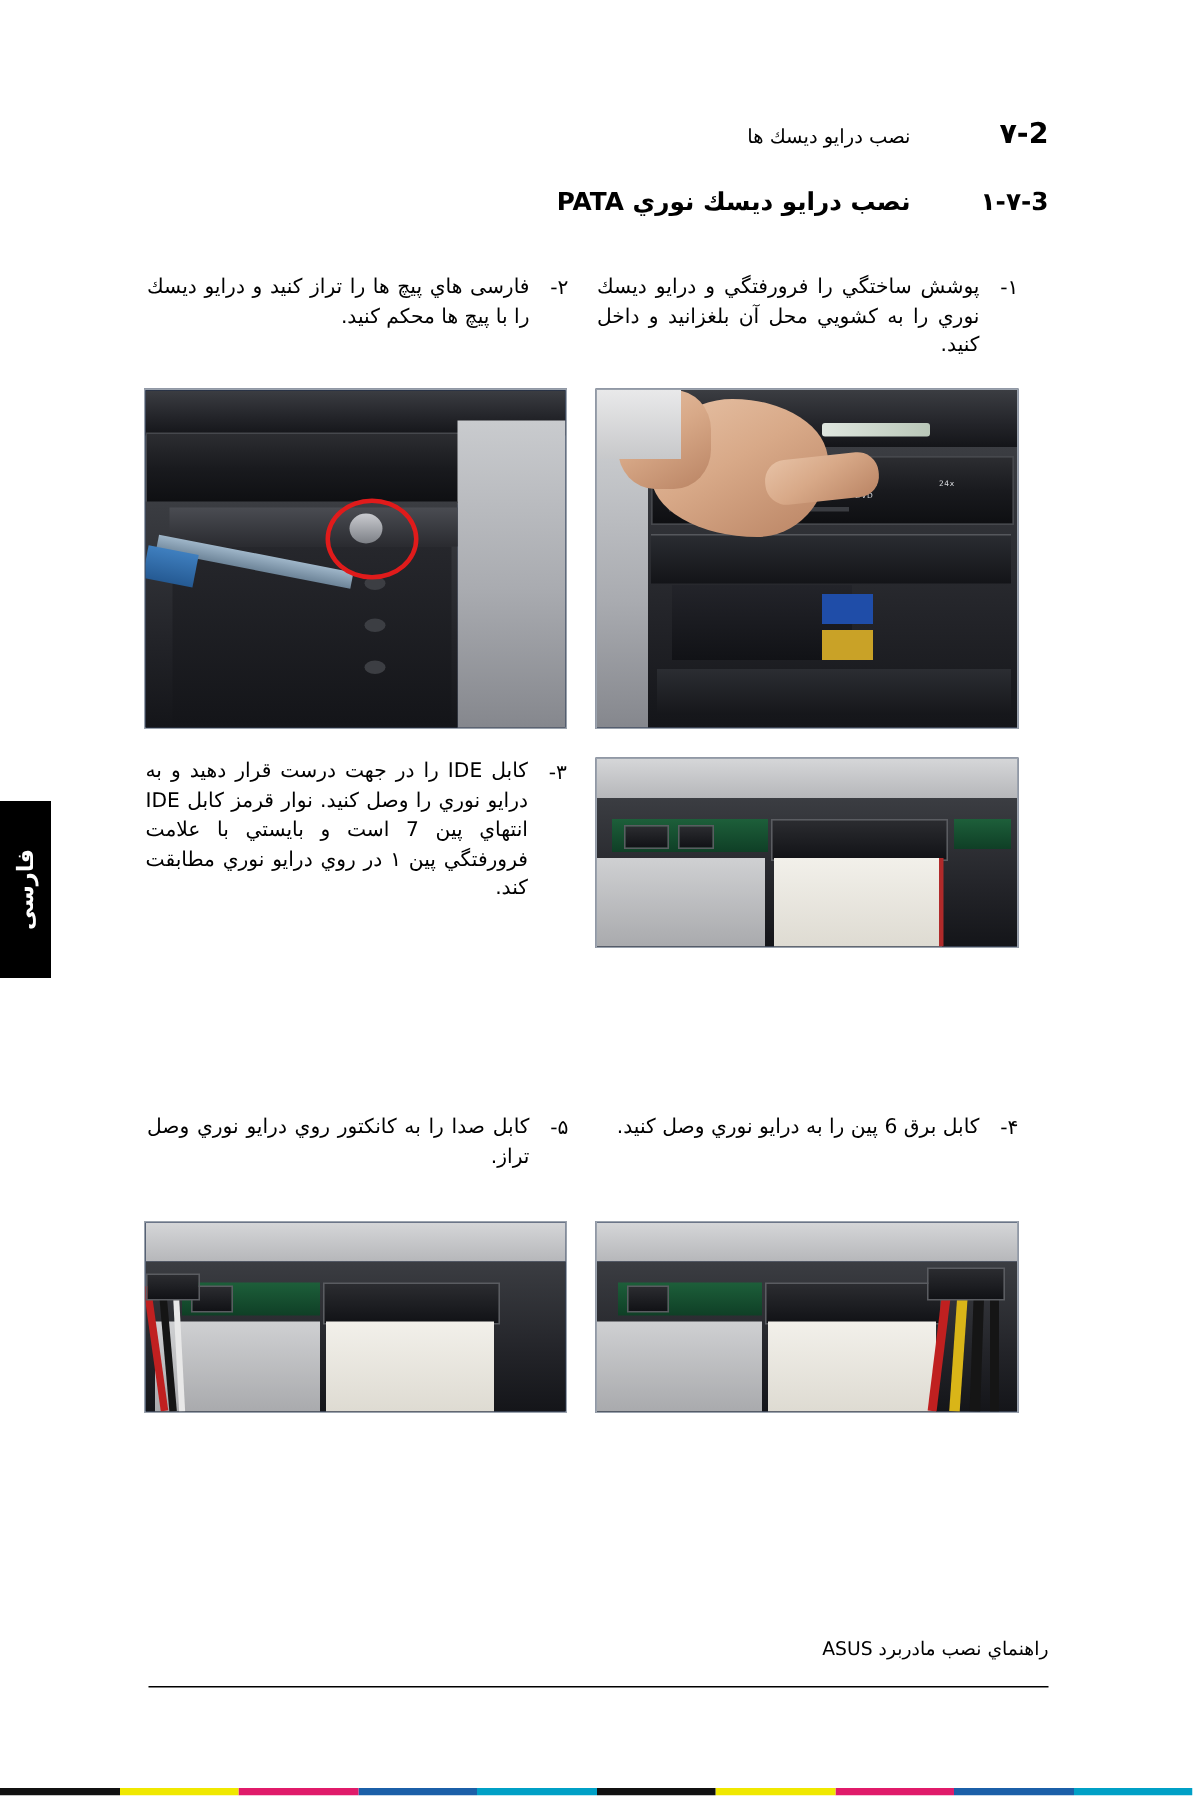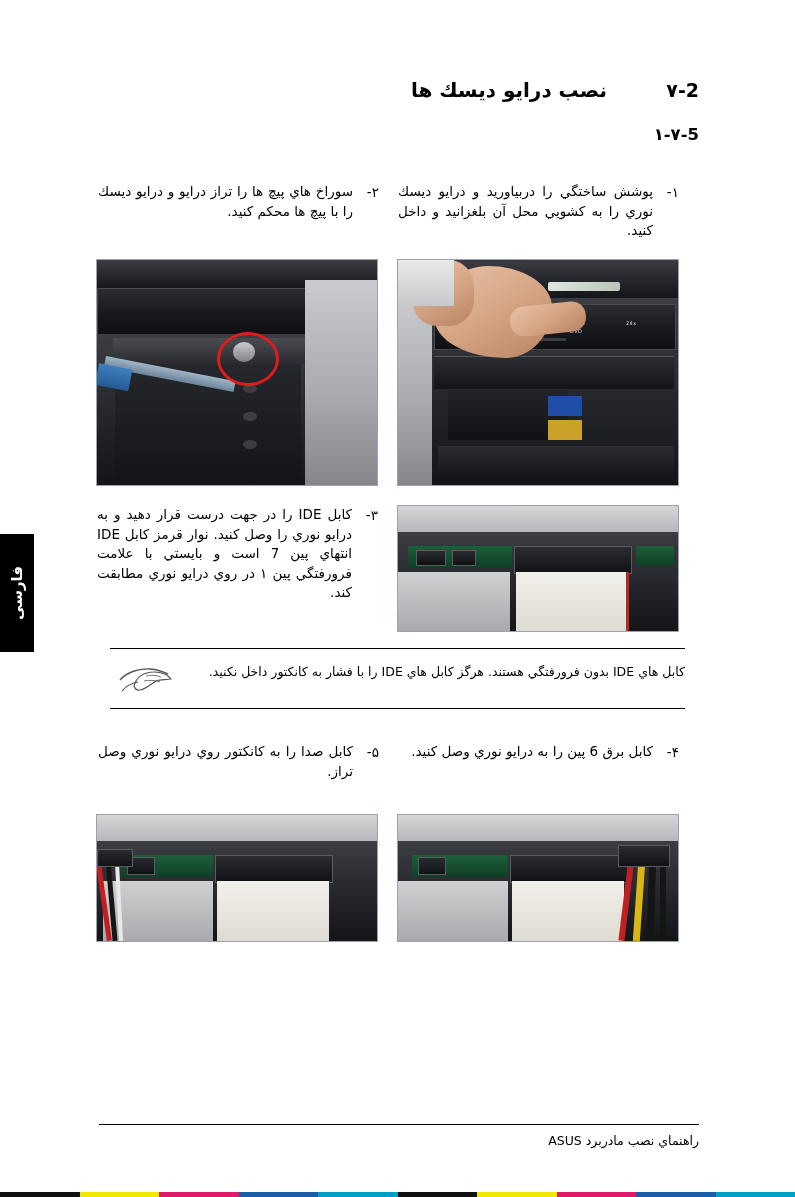--- a/index.html
+++ b/index.html
@@ -33,22 +33,22 @@
     direction: rtl;
   }
   .section-heading .num {
     font-size: 19px;
     font-weight: bold;
     letter-spacing: 0px;
     min-width: 92px;
     text-align: right;
   }
   .section-heading .txt {
-    font-size: 20px;
-    font-weight: bold;
+    font-size: 13px;
+    font-weight: normal;
   }
 
   .sub-heading {
     position: absolute;
     top: 125px;
     right: 96px;
     left: 96px;
     display: flex;
     flex-direction: row;
     align-items: baseline;
@@ -250,21 +250,21 @@
   .footer-rule {
     position: absolute;
     top: 1124px;
     right: 96px;
     width: 600px;
     height: 1px;
     background: #000;
   }
   .footer-text {
     position: absolute;
-    top: 1133px;
+    top: 1091px;
     right: 96px;
     font-size: 12.5px;
     direction: rtl;
   }
 
   
   .trim-strip {
     position: absolute;
     bottom: 0;
     left: 0;
@@ -278,31 +278,32 @@
 <body>
 
 <div class="page">
 
   <div class="section-heading">
     <div class="num">۷-2</div>
     <div class="txt">نصب درايو ديسك ها</div>
   </div>
 
   <div class="sub-heading">
-    <div class="num">۱-۷-5</div>
+    <div class="num">۱-۷-3</div>
+    <div class="txt">نصب درايو ديسك نوري PATA</div>
   </div>
 
   <div class="steps-row row-12">
     <div class="step">
       <div class="marker">۱-</div>
-      <div class="body">پوشش ساختگي را دربياوريد و درايو ديسك نوري را به كشويي محل آن بلغزانيد و داخل كنيد.</div>
+      <div class="body">پوشش ساختگي را فرورفتگي و درايو ديسك نوري را به كشويي محل آن بلغزانيد و داخل كنيد.</div>
     </div>
     <div class="step">
       <div class="marker">۲-</div>
-      <div class="body">سوراخ هاي پيچ ها را تراز درايو و درايو ديسك را با پيچ ها محكم كنيد.</div>
+      <div class="body">فارسی هاي پيچ ها را تراز كنيد و درايو ديسك را با پيچ ها محكم كنيد.</div>
     </div>
   </div>
 
   <div class="photo photo-2">
     <div class="inner">
       <div class="pc-bg"></div>
 
       <div class="pc-dark" style="top:0; left:0; width:100%; height:38px;"></div>
       <div class="pc-case" style="top:38px; left:0; width:34px; height:187px;"></div>
       <div class="pc-dark" style="top:38px; left:34px; width:246px; height:187px;"></div>
@@ -369,36 +370,20 @@
       <div class="connector" style="top:44px; left:18px; width:28px; height:14px;"></div>
       <div class="connector" style="top:44px; left:54px; width:22px; height:14px;"></div>
       <div class="pcb" style="top:40px; left:238px; width:38px; height:20px;"></div>
       <div class="connector" style="top:40px; left:116px; width:116px; height:26px;"></div>
       <div class="ribbon" style="top:66px; left:118px; width:112px; height:59px;"></div>
       <div style="position:absolute;top:66px;left:228px;width:3px;height:59px;background:#b02a2a;"></div>
       <div class="panel-grey" style="top:66px; left:0px; width:112px; height:59px; background:linear-gradient(180deg,#cfd0d2,#a9aaad);"></div>
     </div>
   </div>
 
-  <div class="note">
-    <div class="rule"></div>
-    <div class="note-body">
-      <div class="note-text">كابل هاي IDE بدون فرورفتگي هستند. هرگز كابل هاي IDE را با فشار به كانكتور داخل نكنيد.</div>
-      <div class="hand-icon">
-        <svg width="58" height="34" viewBox="0 0 58 34">
-          <path d="M4 20 C10 13, 22 8, 34 9 C40 9.5, 46 11, 52 14" fill="none" stroke="#555" stroke-width="1.4"></path>
-          <path d="M18 26 C20 17, 28 12, 38 12 C46 12, 52 15, 55 19 C50 20, 44 19, 40 21 C35 24, 30 29, 24 30 C21 30.5, 19 29, 18 26 Z" fill="#ffffff" stroke="#555" stroke-width="1.2"></path>
-          <path d="M30 16 C34 15, 40 15, 45 17" fill="none" stroke="#777" stroke-width="1"></path>
-          <path d="M28 21 C33 20, 39 20, 44 22" fill="none" stroke="#777" stroke-width="1"></path>
-          <path d="M6 31 C10 26, 16 23, 22 22" fill="none" stroke="#555" stroke-width="1.2"></path>
-        </svg>
-      </div>
-    </div>
-    <div class="rule"></div>
-  </div>
 
   <div class="steps-row row-45">
     <div class="step">
       <div class="marker">۴-</div>
       <div class="body">كابل برق 6 پين را به درايو نوري وصل كنيد.</div>
     </div>
     <div class="step">
       <div class="marker">۵-</div>
       <div class="body">كابل صدا را به كانكتور روي درايو نوري وصل تراز.</div>
     </div>

